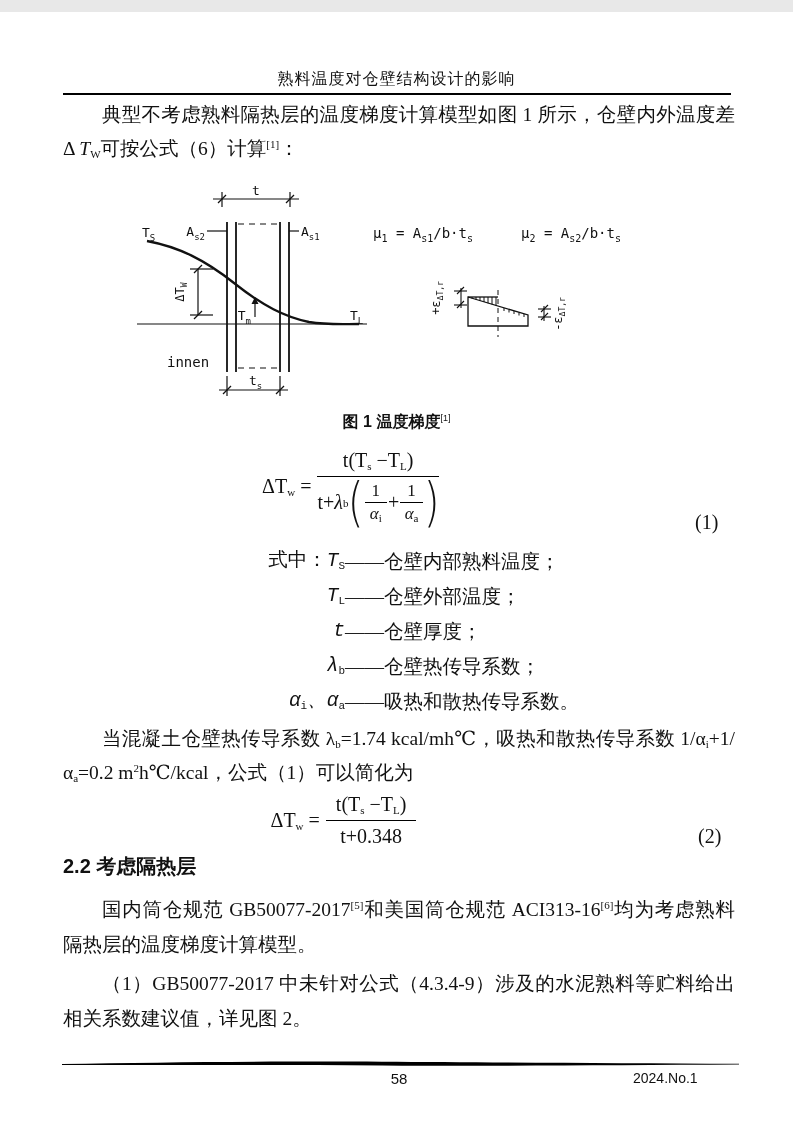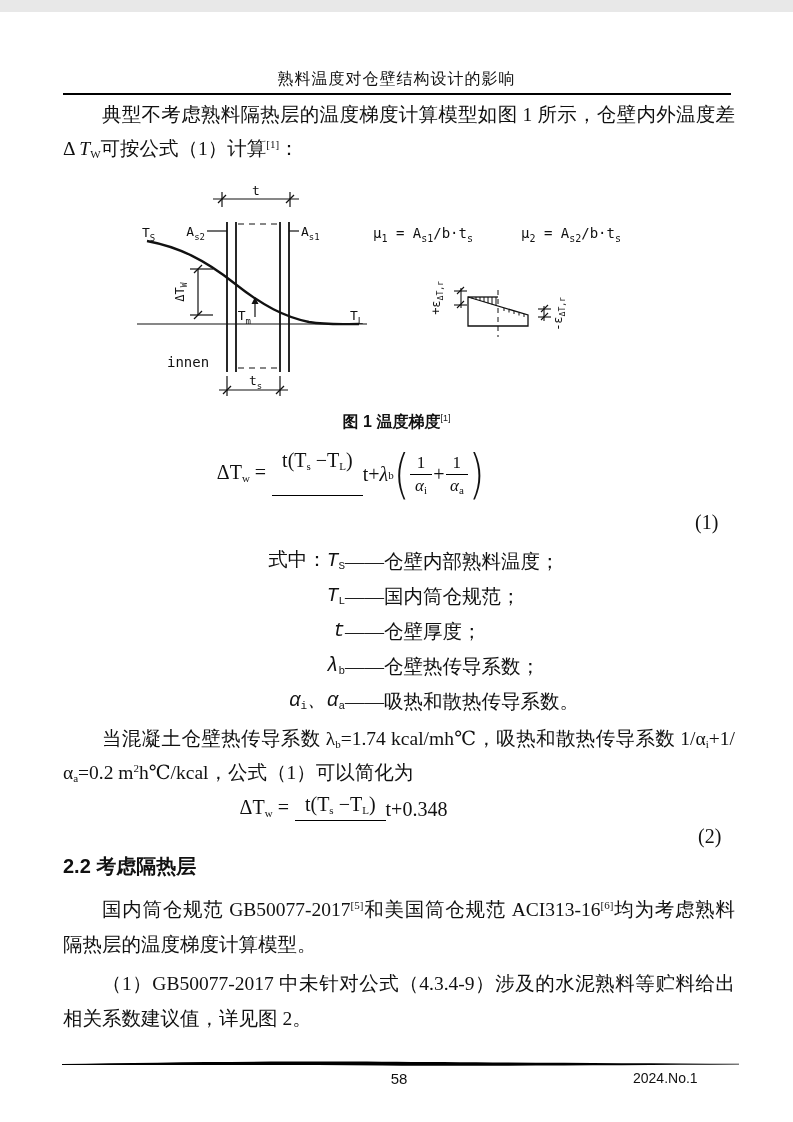--- a/index.html
+++ b/index.html
@@ -32,21 +32,21 @@
   .eq{position:absolute;left:0;width:793px;display:flex;justify-content:center;
     font-size:20px;}
   .eq1{top:437px;}
   .eq2{top:781px;}
   .eq-inner{display:inline-flex;align-items:center;gap:6px;}
   .eq1 .eq-inner{margin-right:92px;}
   .eq2 .eq-inner{margin-right:106px;}
   .eqno{position:absolute;font-size:20px;}
   .eqno1{left:695px;top:62px;}
   .eqno2{left:698px;top:32px;}
-  .bigfrac{display:inline-flex;flex-direction:row;align-items:center;}
+  .bigfrac{display:inline-flex;flex-direction:column;align-items:center;}
   .bf-top{align-self:stretch;text-align:center;border-bottom:1.7px solid #000;
     padding:0 10px 4px;}
   .bf-bottom{display:inline-flex;align-items:center;padding-top:4px;}
   .sfrac{display:inline-flex;flex-direction:column;align-items:center;
     font-size:17px;margin:0 1px;}
   .sf-num{align-self:stretch;text-align:center;border-bottom:1.5px solid #000;
     padding:0 7px 1px;}
   .sf-den{padding-top:1px;}
   .bigparen{font-family:"DejaVu Sans",sans-serif;font-size:54px;font-weight:200;
     line-height:0;transform:scaleX(0.75);margin:0 -3px;}
@@ -68,21 +68,21 @@
   svg text{font-family:"DejaVu Sans Mono","DejaVu Sans",monospace;fill:#111;}
 </style>
 </head>
 <body>
 
 <div class="page">
 
   <div class="header-title">熟料温度对仓壁结构设计的影响</div>
   <div class="header-rule"></div>
 
-  <p class="para p1"><span>典型不考虑熟料隔热层的温度梯度计算模型如图 1 所示，仓壁内外温度差Δ </span><i class="var">T</i><sub class="vsub">W</sub><span>可按公式（1）计算</span><sup class="ref">[1]</sup><span>：</span></p>
+  <p class="para p1"><span>典型不考虑熟料隔热层的温度梯度计算模型如图 1 所示，仓壁内外温度差Δ </span><i class="var">T</i><sub class="vsub">W</sub><span>可按公式（6）计算</span><sup class="ref">[1]</sup><span>：</span></p>
 
   <div class="figure-wrap">
     <svg width="553" height="222" viewBox="0 0 553 222">
       <g stroke="#111" stroke-width="1.2" fill="none">
         <line x1="85" y1="8" x2="85" y2="23"></line>
           <line x1="153" y1="8" x2="153" y2="23"></line>
         <line x1="76" y1="15" x2="162" y2="15"></line>
         <line x1="81" y1="19" x2="89" y2="11"></line>
           <line x1="149" y1="19" x2="157" y2="11"></line>
       </g>
@@ -202,21 +202,21 @@
 
   <div class="defs">
     <div class="def-row">
       <span class="def-term"><span>式中：</span><i class="var">T</i><sub class="vsub">S</sub></span>
       <span class="def-dash">——</span>
       <span class="def-desc">仓壁内部熟料温度；</span>
     </div>
     <div class="def-row">
       <span class="def-term"><span></span><i class="var">T</i><sub class="vsub">L</sub></span>
       <span class="def-dash">——</span>
-      <span class="def-desc">国内筒仓规范；</span>
+      <span class="def-desc">仓壁外部温度；</span>
     </div>
     <div class="def-row">
       <span class="def-term"><span></span><i class="var">t</i><sub class="vsub"></sub></span>
       <span class="def-dash">——</span>
       <span class="def-desc">仓壁厚度；</span>
     </div>
     <div class="def-row">
       <span class="def-term"><span></span><i class="var">λ</i><sub class="vsub">b</sub></span>
       <span class="def-dash">——</span>
       <span class="def-desc">仓壁热传导系数；</span>

